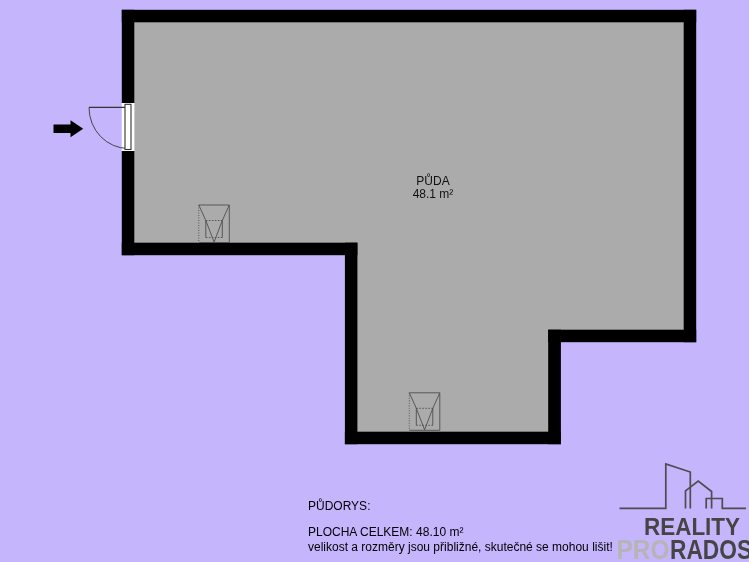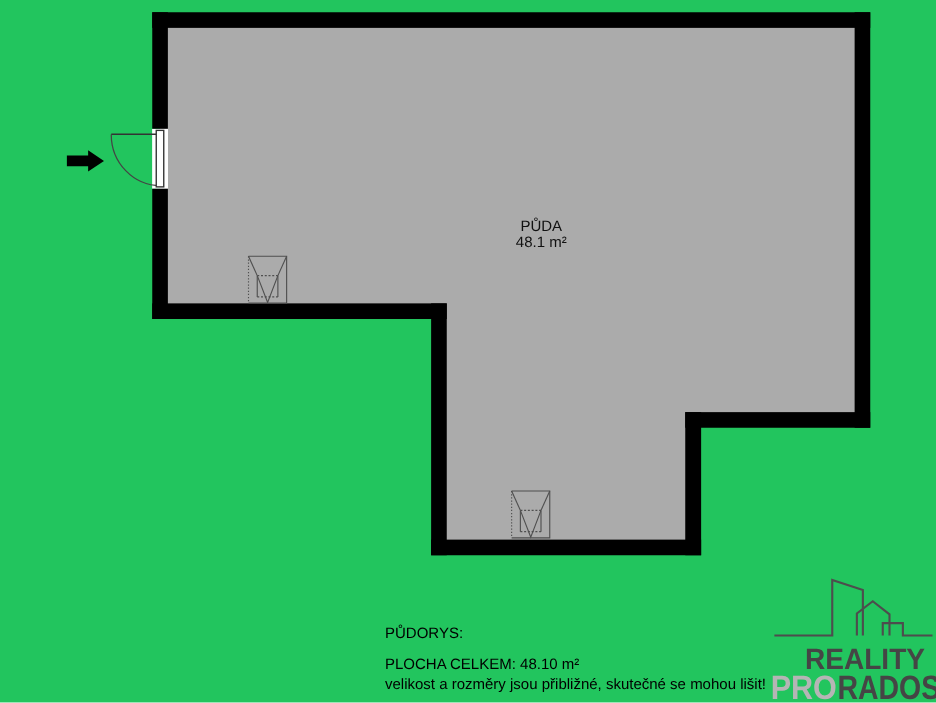--- a/index.html
+++ b/index.html
@@ -1,16 +1,16 @@
 <!DOCTYPE html>
 <html><head>
 <meta charset="utf-8">
 <style>
   html,body{margin:0;padding:0;background:#ffffff;}
-  #canvas{position:relative;width:749px;height:562px;background:#22c55e;overflow:hidden;}
+  #canvas{position:relative;width:749px;height:562px;background:#c4b5fd;overflow:hidden;}
   svg{display:block;}
   text{font-family:"Liberation Sans", sans-serif;}
 </style>
 </head>
 <body>
 <div id="canvas">
 <svg width="749" height="562" viewBox="0 0 749 562">
 
 <g>
         <polygon points="128,16 690,16 690,336 554.5,336 554.5,438 351,438 351,249 128,249" fill="#ABABAB"></polygon>

